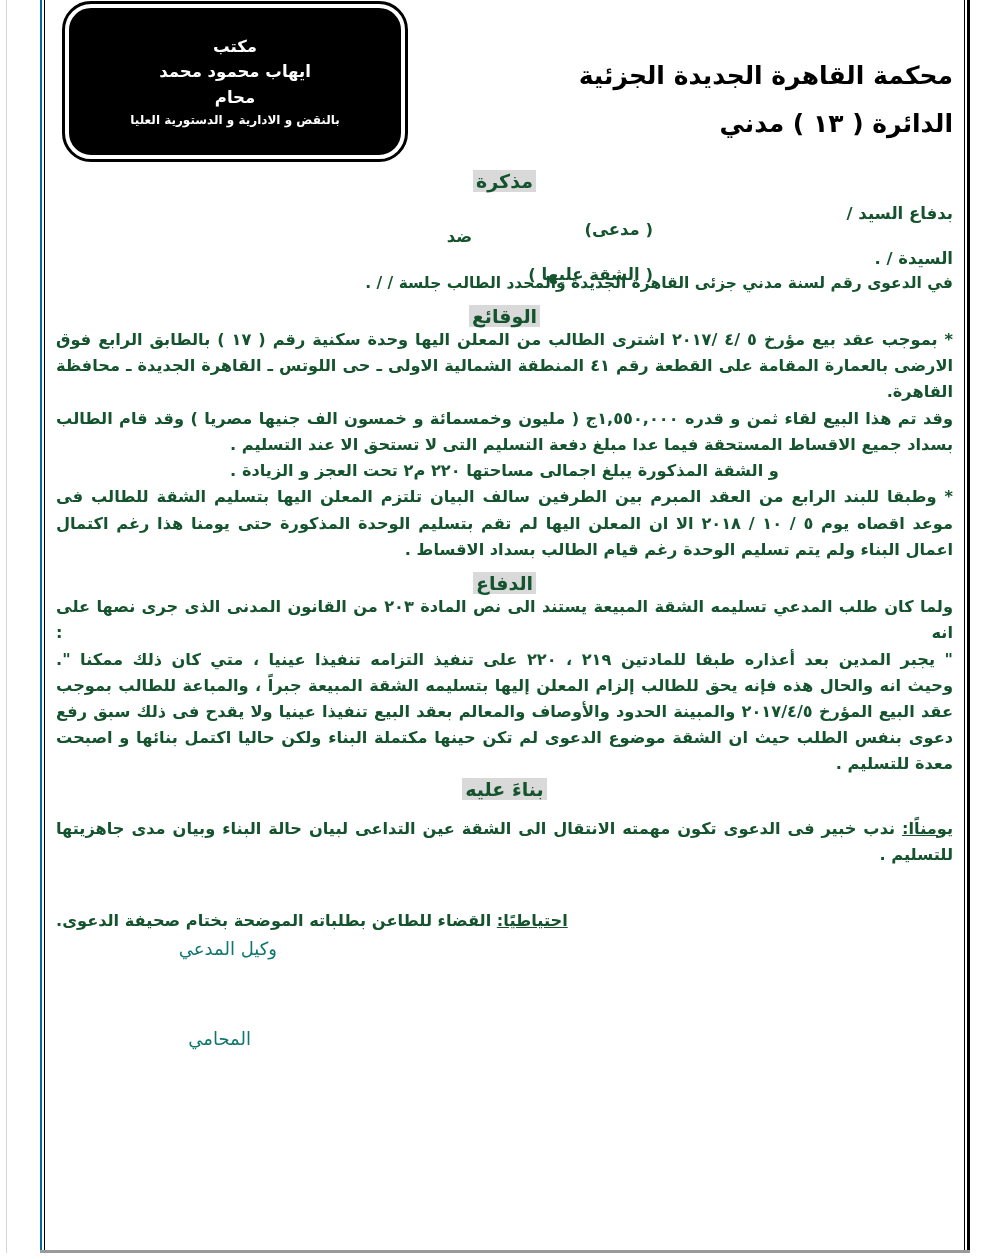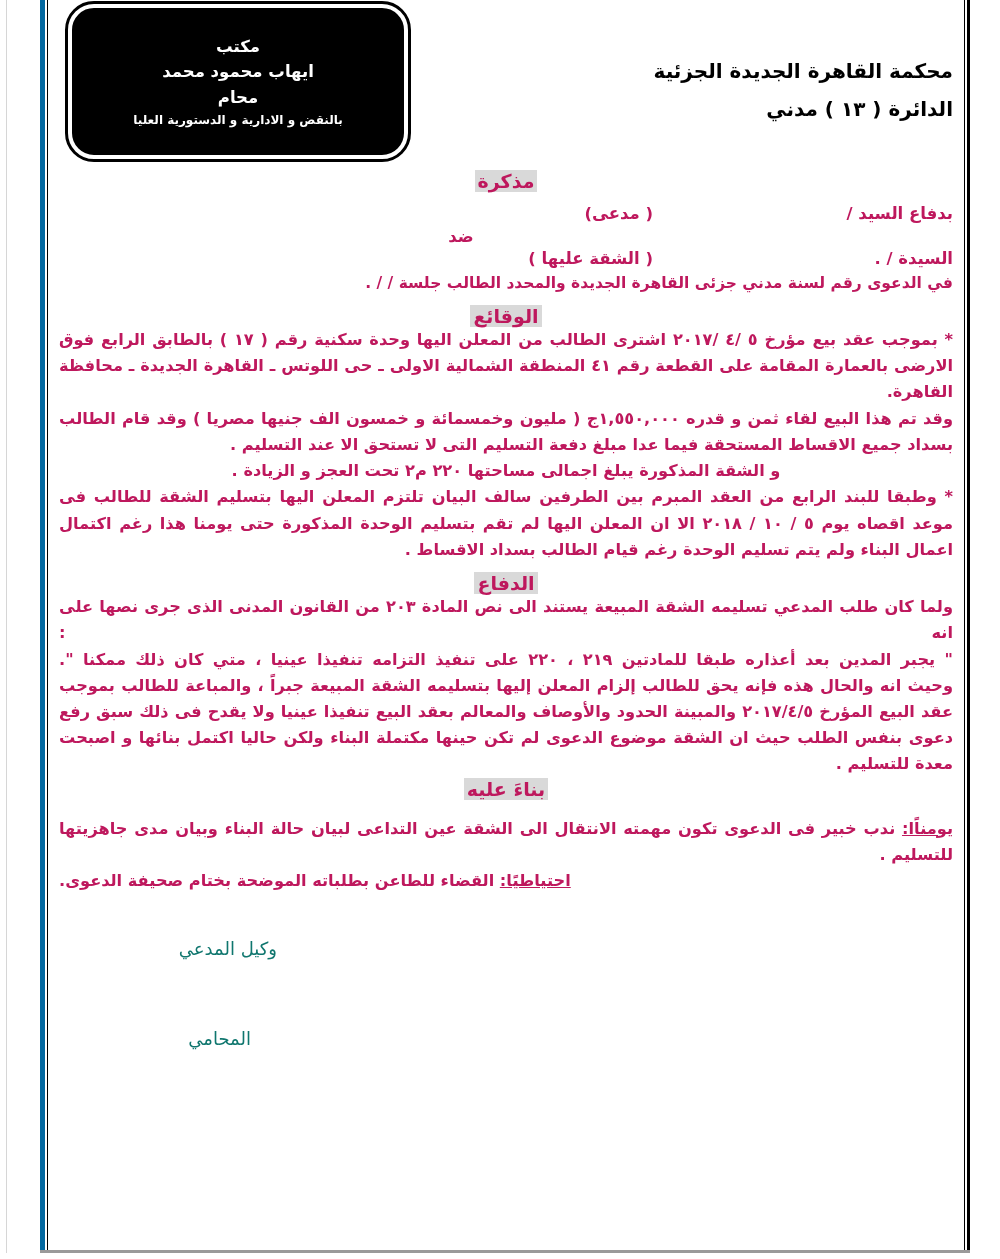--- a/index.html
+++ b/index.html
@@ -25,21 +25,21 @@
     background: #d6d6d6;
   }
   
   .sheet {
     position: absolute;
     left: 40px;
     top: 0;
     width: 930px;
     height: 1253px;
     background: #ffffff;
-    border-left: 5px solid #0369a1;
+    border-left: 2px solid #0369a1;
     border-right: 3px solid #000;
     padding-left: 37px;
   }
   .sheet::before {
     content: "";
     position: absolute;
     left: 2px; top: 0; bottom: 0;
     width: 1px;
     background: #000;
   }
@@ -91,33 +91,33 @@
   .letterhead div { white-space: nowrap; }
   .lh-l4 { font-size: 12px; }
 
   
   .court {
     position: absolute;
     right: 6px;
     top: 52px;
     text-align: right;
     font-weight: bold;
-    font-size: 20px;
+    font-size: 25px;
     line-height: 1.9;
     color: #000;
   }
 
   
   .body-area {
     position: absolute;
     left: 6px;
     right: 6px;
     top: 170px;
     text-align: right;
-    color: #be185d;
+    color: #14532d;
   }
 
   .heading {
     text-align: center;
     font-weight: bold;
     font-size: 19px;
     margin: 0;
   }
   .heading span {
     background: #d9d9d9;
@@ -128,21 +128,21 @@
     position: relative;
     font-size: 16.5px;
     font-weight: bold;
     line-height: 1.55;
     white-space: nowrap;
   }
   .row .right-part { display: inline-block; }
   .row .mid-part {
     position: absolute;
     right: 300px;
-    top: 0;
+    top: 16px;
   }
   .center-line-offset {
     text-align: center;
     font-size: 16.5px;
     font-weight: bold;
     padding-right: 90px;
   }
 
   .para {
     font-size: 16.2px;
@@ -238,21 +238,21 @@
         <p class="para just-all">" يجبر المدين بعد أعذاره طبقا للمادتين ٢١٩ ، ٢٢٠ على تنفيذ التزامه تنفيذا عينيا ، متي كان ذلك ممكنا ".</p>
         <p class="para">وحيث انه والحال هذه فإنه يحق للطالب إلزام المعلن إليها بتسليمه الشقة المبيعة جبراً ، والمباعة للطالب بموجب عقد البيع المؤرخ ٢٠١٧/٤/٥ والمبينة الحدود والأوصاف والمعالم بعقد البيع تنفيذا عينيا ولا يقدح فى ذلك سبق رفع دعوى بنفس الطلب حيث ان الشقة موضوع الدعوى لم تكن حينها مكتملة البناء ولكن حاليا اكتمل بنائها و اصبحت معدة للتسليم  .</p>
 
         <div class="heading">
           <span>بناءَ عليه</span>
         </div>
 
         <div class="spacer-md"></div>
 
         <p class="para"><u class="lbl">يومناًا:</u><span> ندب خبير فى الدعوى تكون مهمته الانتقال الى الشقة عين التداعى لبيان حالة البناء وبيان مدى جاهزيتها للتسليم .</span></p>
-        <p class="para" style="text-align-last:left;"><u class="lbl">احتياطيًا:</u><span> القضاء للطاعن بطلباته الموضحة بختام صحيفة الدعوى.</span></p>
+        <p class="para" style="text-align-last:left;margin-top:40px;"><u class="lbl">احتياطيًا:</u><span> القضاء للطاعن بطلباته الموضحة بختام صحيفة الدعوى.</span></p>
 
       </div>
 
       <div style="position:absolute; right:682px; top:938px;" class="sig">وكيل المدعي</div>
       <div style="position:absolute; right:708px; top:1028px;" class="sig">المحامي</div>
 
     </div>
   </div>
 
   <div class="sheet-bottom"></div>

